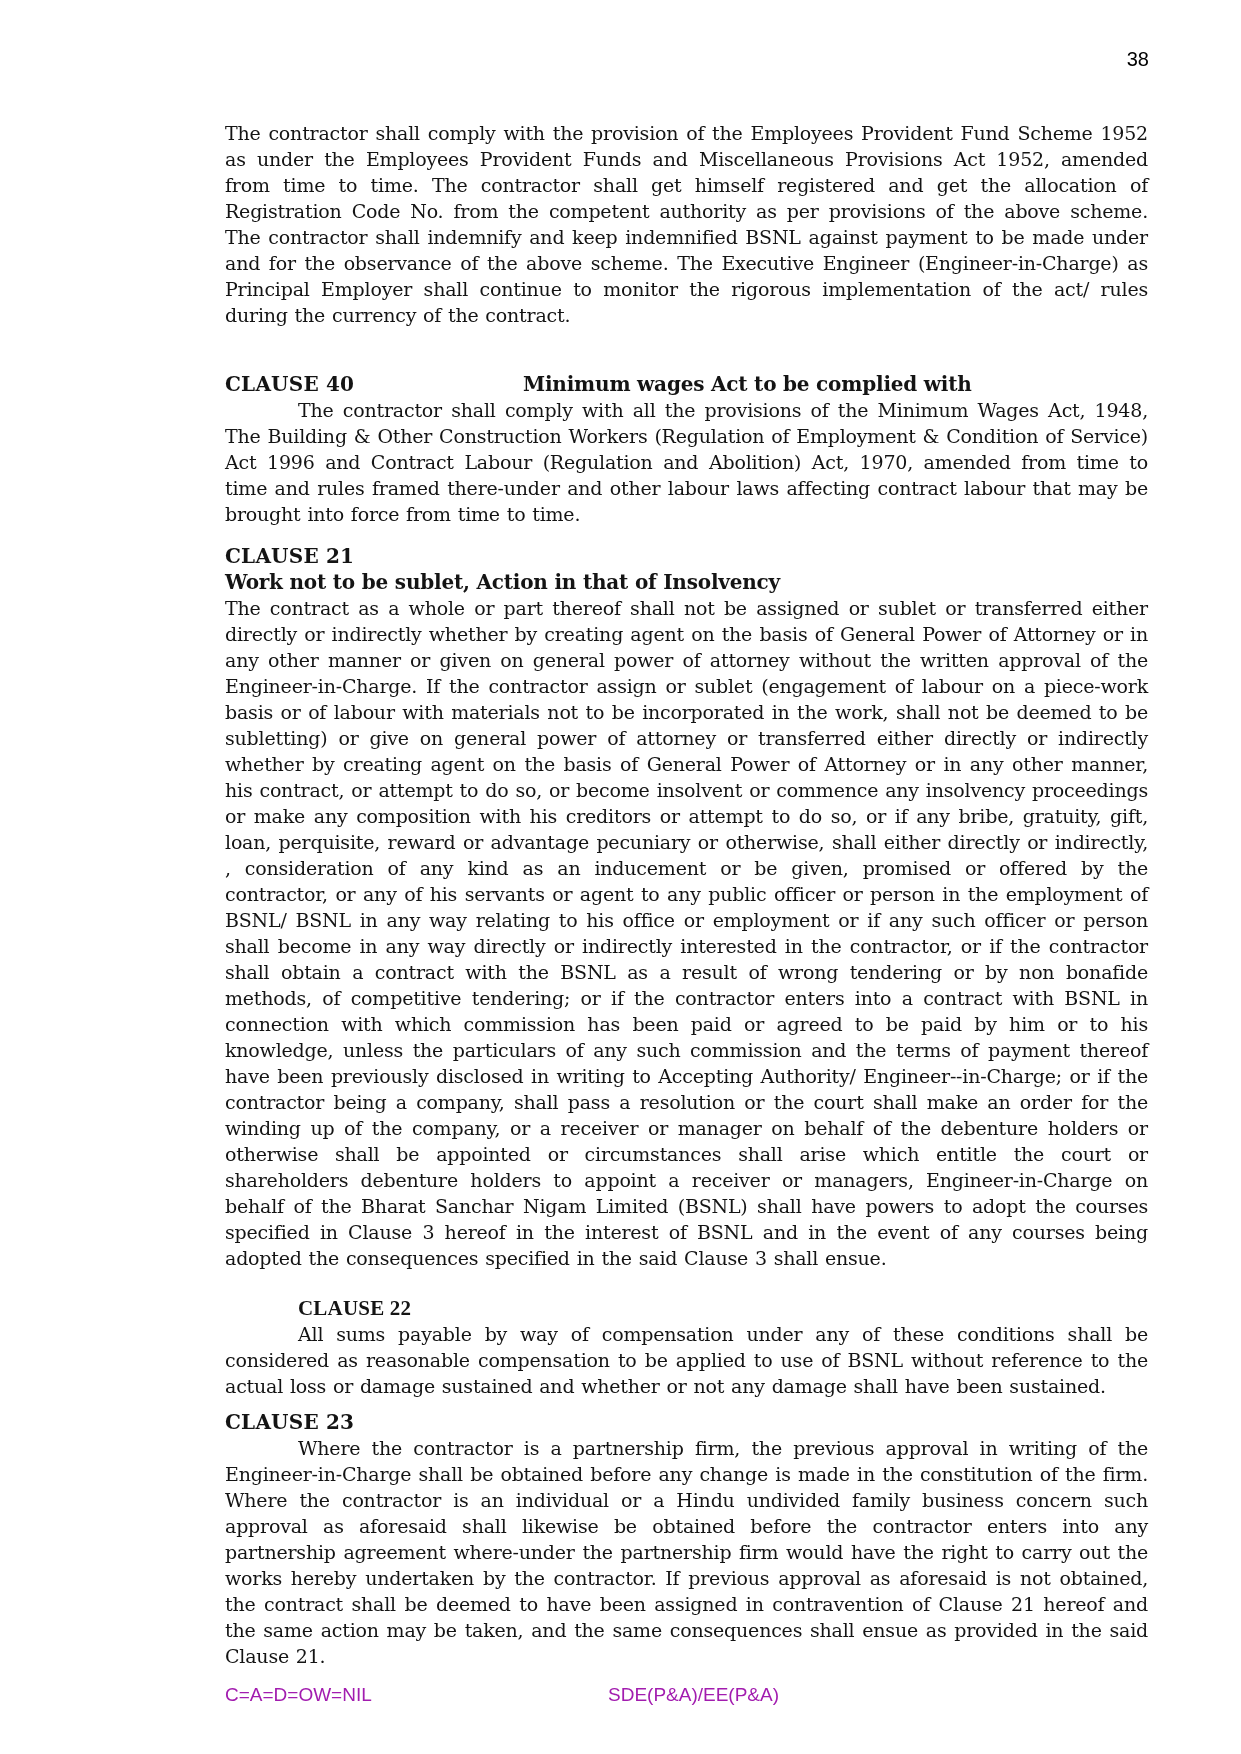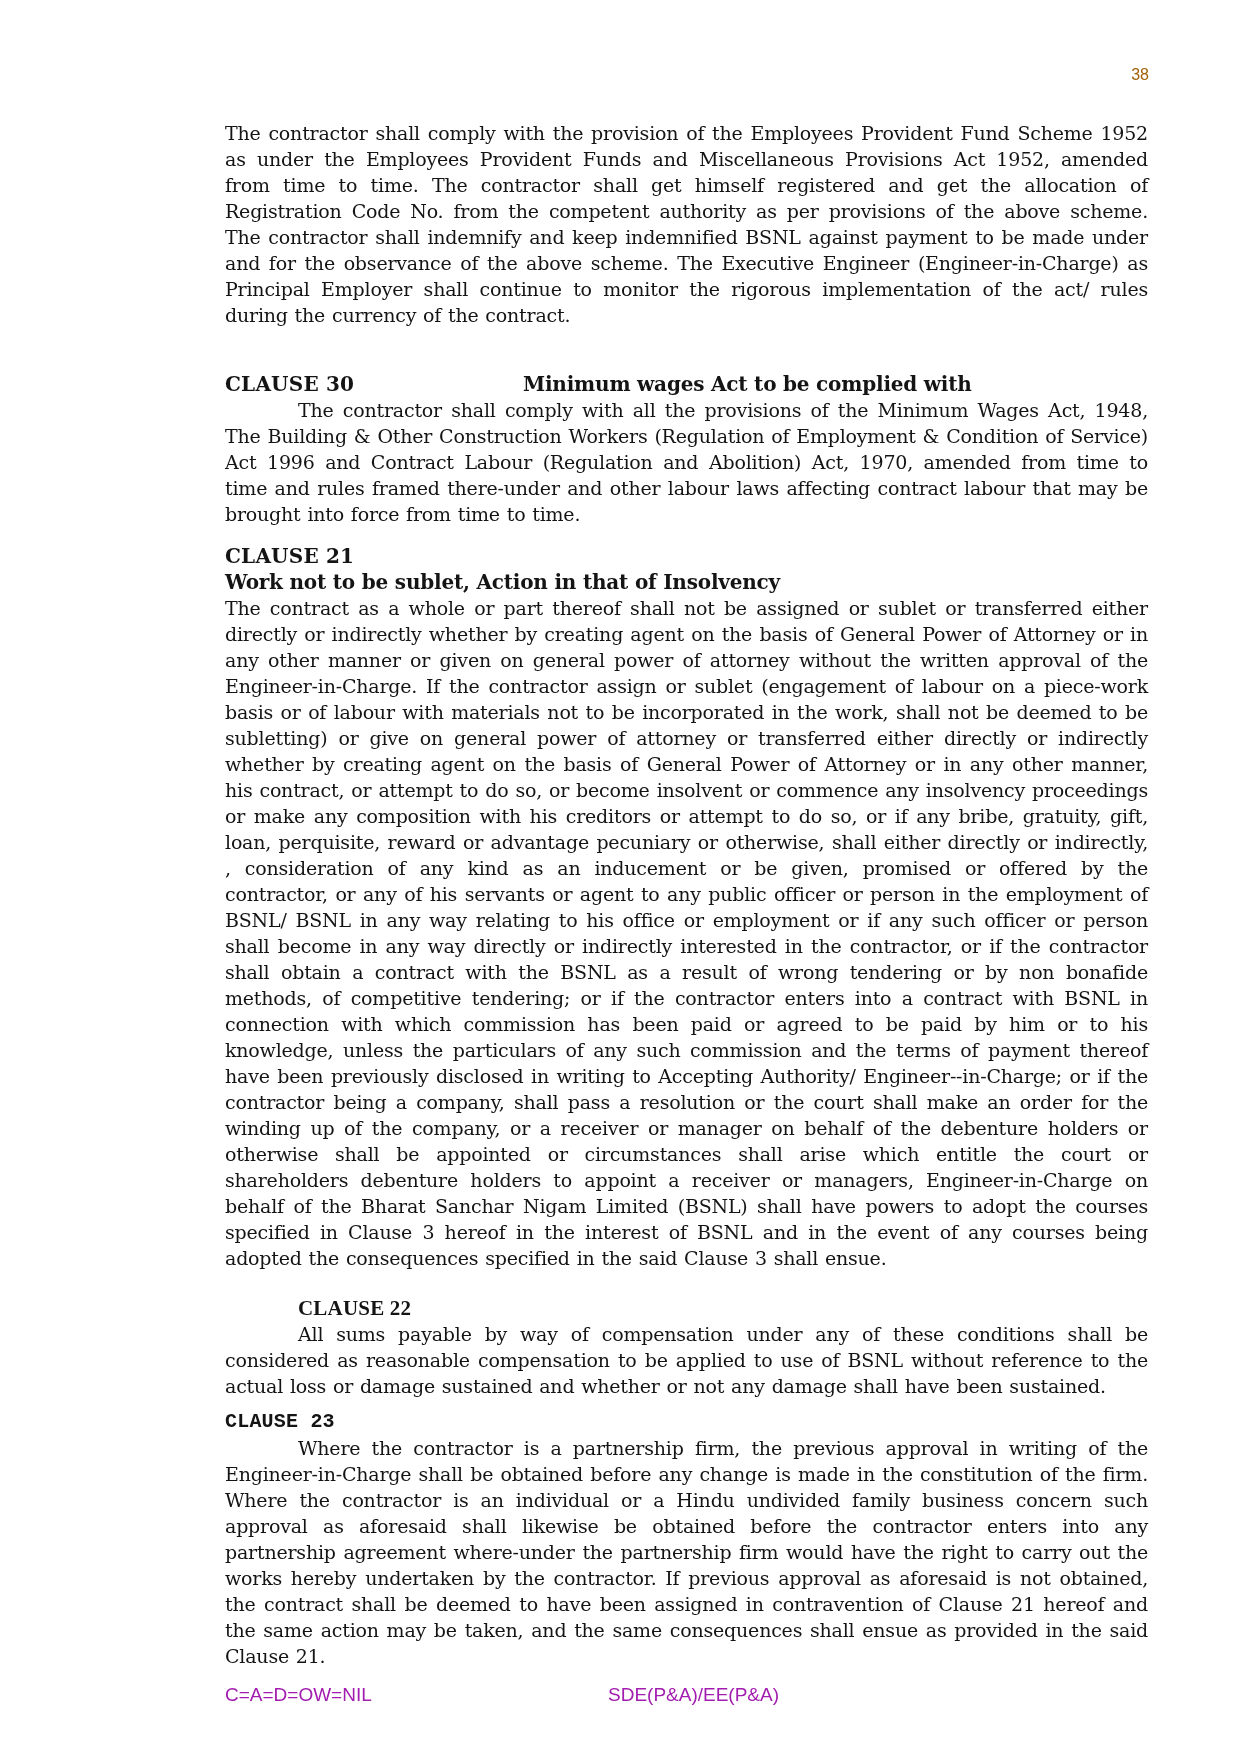--- a/index.html
+++ b/index.html
@@ -11,25 +11,25 @@
     position: relative;
     width: 1241px;
     height: 1754px;
     background: #ffffff;
     color: #141414;
     font-family: "DejaVu Serif", serif;
     overflow: hidden;
   }
   .page-number {
     position: absolute;
-    top: 66px;
+    top: 48px;
     right: 92px;
     font-family: "Liberation Sans", sans-serif;
-    font-size: 16px;
-    color: #a16207;
+    font-size: 20px;
+    color: #000000;
   }
   .content {
     position: absolute;
     left: 225px;
     top: 120px;
     width: 923px;
   }
   p.body-para {
     margin: 0;
     font-size: 19px;
@@ -65,21 +65,21 @@
     font-weight: bold;
     line-height: 26px;
     letter-spacing: -0.2px;
   }
   .sec-clause20 { margin-top: 43px; }
   .para-clause20 { margin-top: 26px; }
   .sec-clause21 { margin-top: 16px; flex-direction: column; }
   .para-clause21 { margin-top: 21px; }
   .sec-clause22 { margin-top: 24px; }
   .para-clause22 { margin-top: 23px; }
-  .sec-clause23 { margin-top: 10px; font-family: Liberation Mono, monospace; }
+  .sec-clause23 { margin-top: 10px; }
   .para-clause23 { margin-top: 22px; }
   .page-footer {
     display: flex;
     margin-top: 14px;
     font-family: "Liberation Sans", sans-serif;
     font-size: 19px;
     line-height: 24px;
     color: #a21caf;
   }
   .footer-left {
@@ -93,21 +93,21 @@
 <div class="page">
 
   <div class="page-number">38</div>
 
   <div class="content">
 
     <p class="body-para">The contractor shall comply with the provision of the Employees Provident Fund Scheme 1952 as under the Employees Provident Funds and Miscellaneous Provisions Act 1952, amended from time to time. The contractor shall get himself registered and get the allocation of Registration Code No. from the competent authority as per provisions of the above scheme. The contractor shall indemnify and keep indemnified BSNL against payment to be made under and for the observance of the above scheme. The Executive Engineer (Engineer-in-Charge) as Principal Employer shall continue to monitor the rigorous implementation of the act/ rules during the currency of the contract.</p>
 
     <section>
       <div class="clause-head sec-clause20">
-        <h2 class="clause-num">CLAUSE 30</h2>
+        <h2 class="clause-num">CLAUSE 40</h2>
         <h2 class="clause-title">Minimum wages Act to be complied with</h2>
       </div>
       <p class="body-para indented para-clause20">The contractor shall comply with all the provisions of the Minimum Wages Act, 1948, The Building &amp; Other Construction Workers (Regulation of Employment &amp; Condition of Service) Act 1996 and Contract Labour (Regulation and Abolition) Act, 1970, amended from time to time and rules framed there-under and other labour laws affecting contract labour that may be brought into force from time to time.</p>
     </section>
 
     <section>
       <div class="clause-head sec-clause21">
         <h2 class="clause-num">CLAUSE 21</h2>
         <h2 class="clause-title">Work not to be sublet, Action in that of Insolvency</h2>
       </div>

